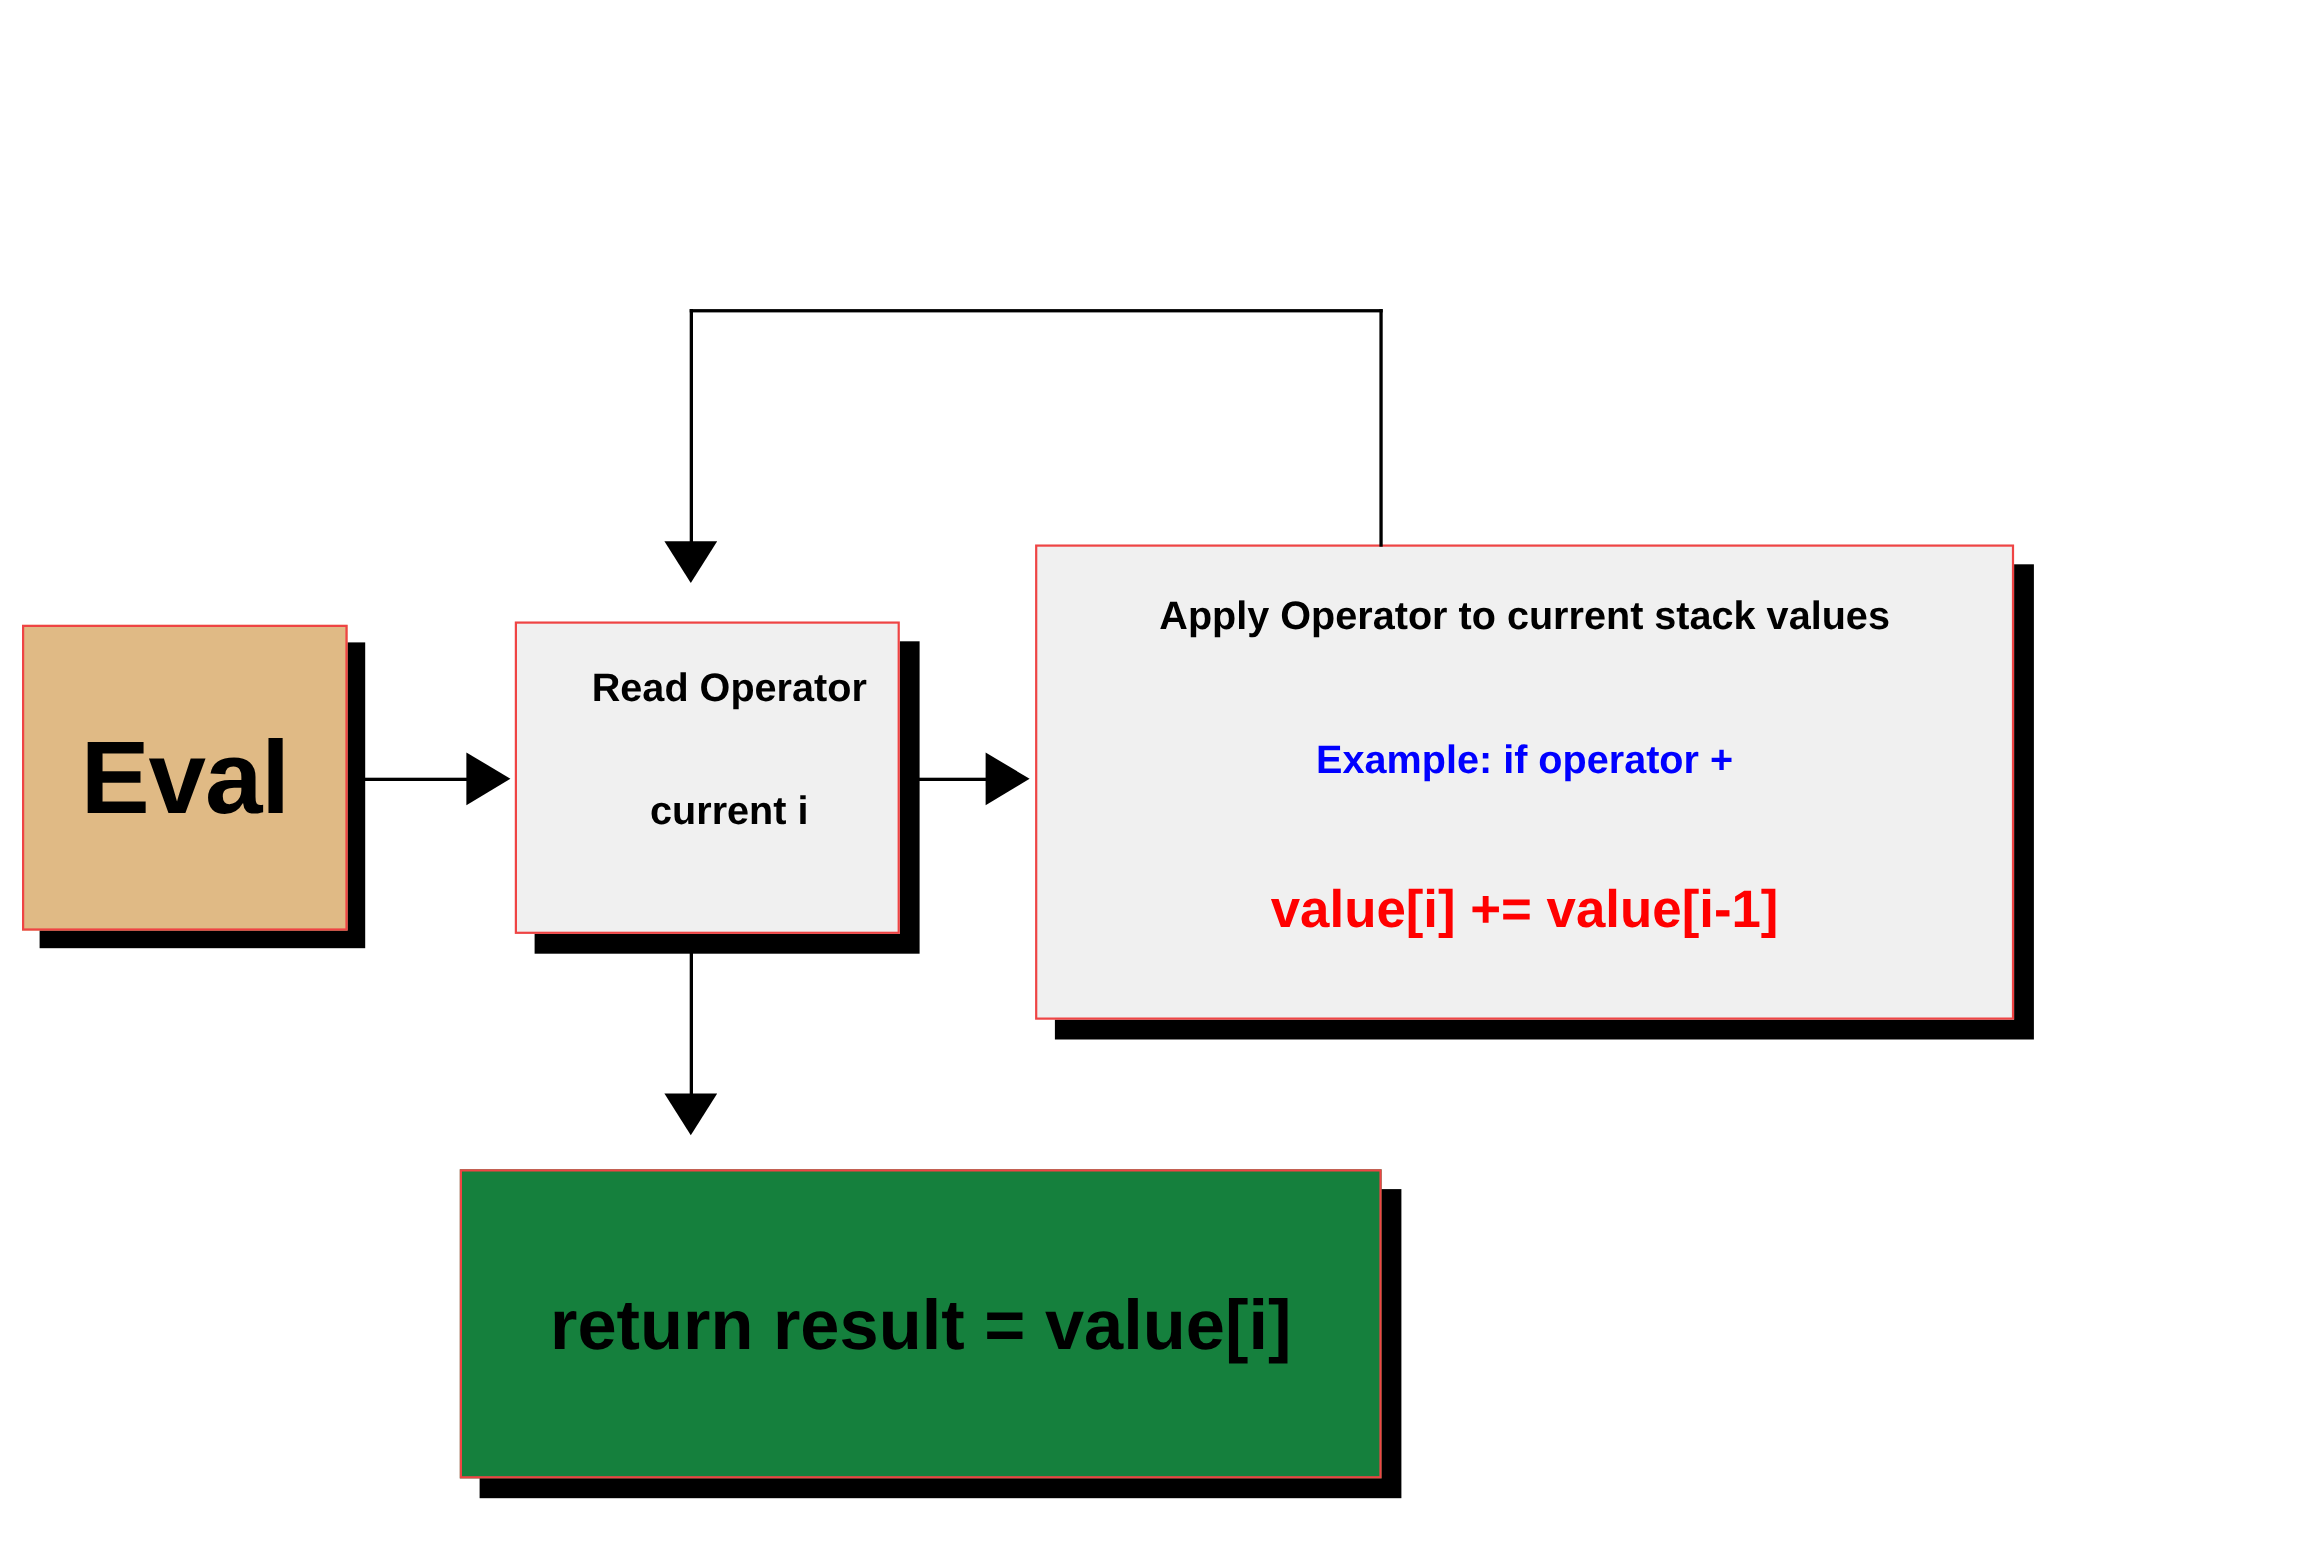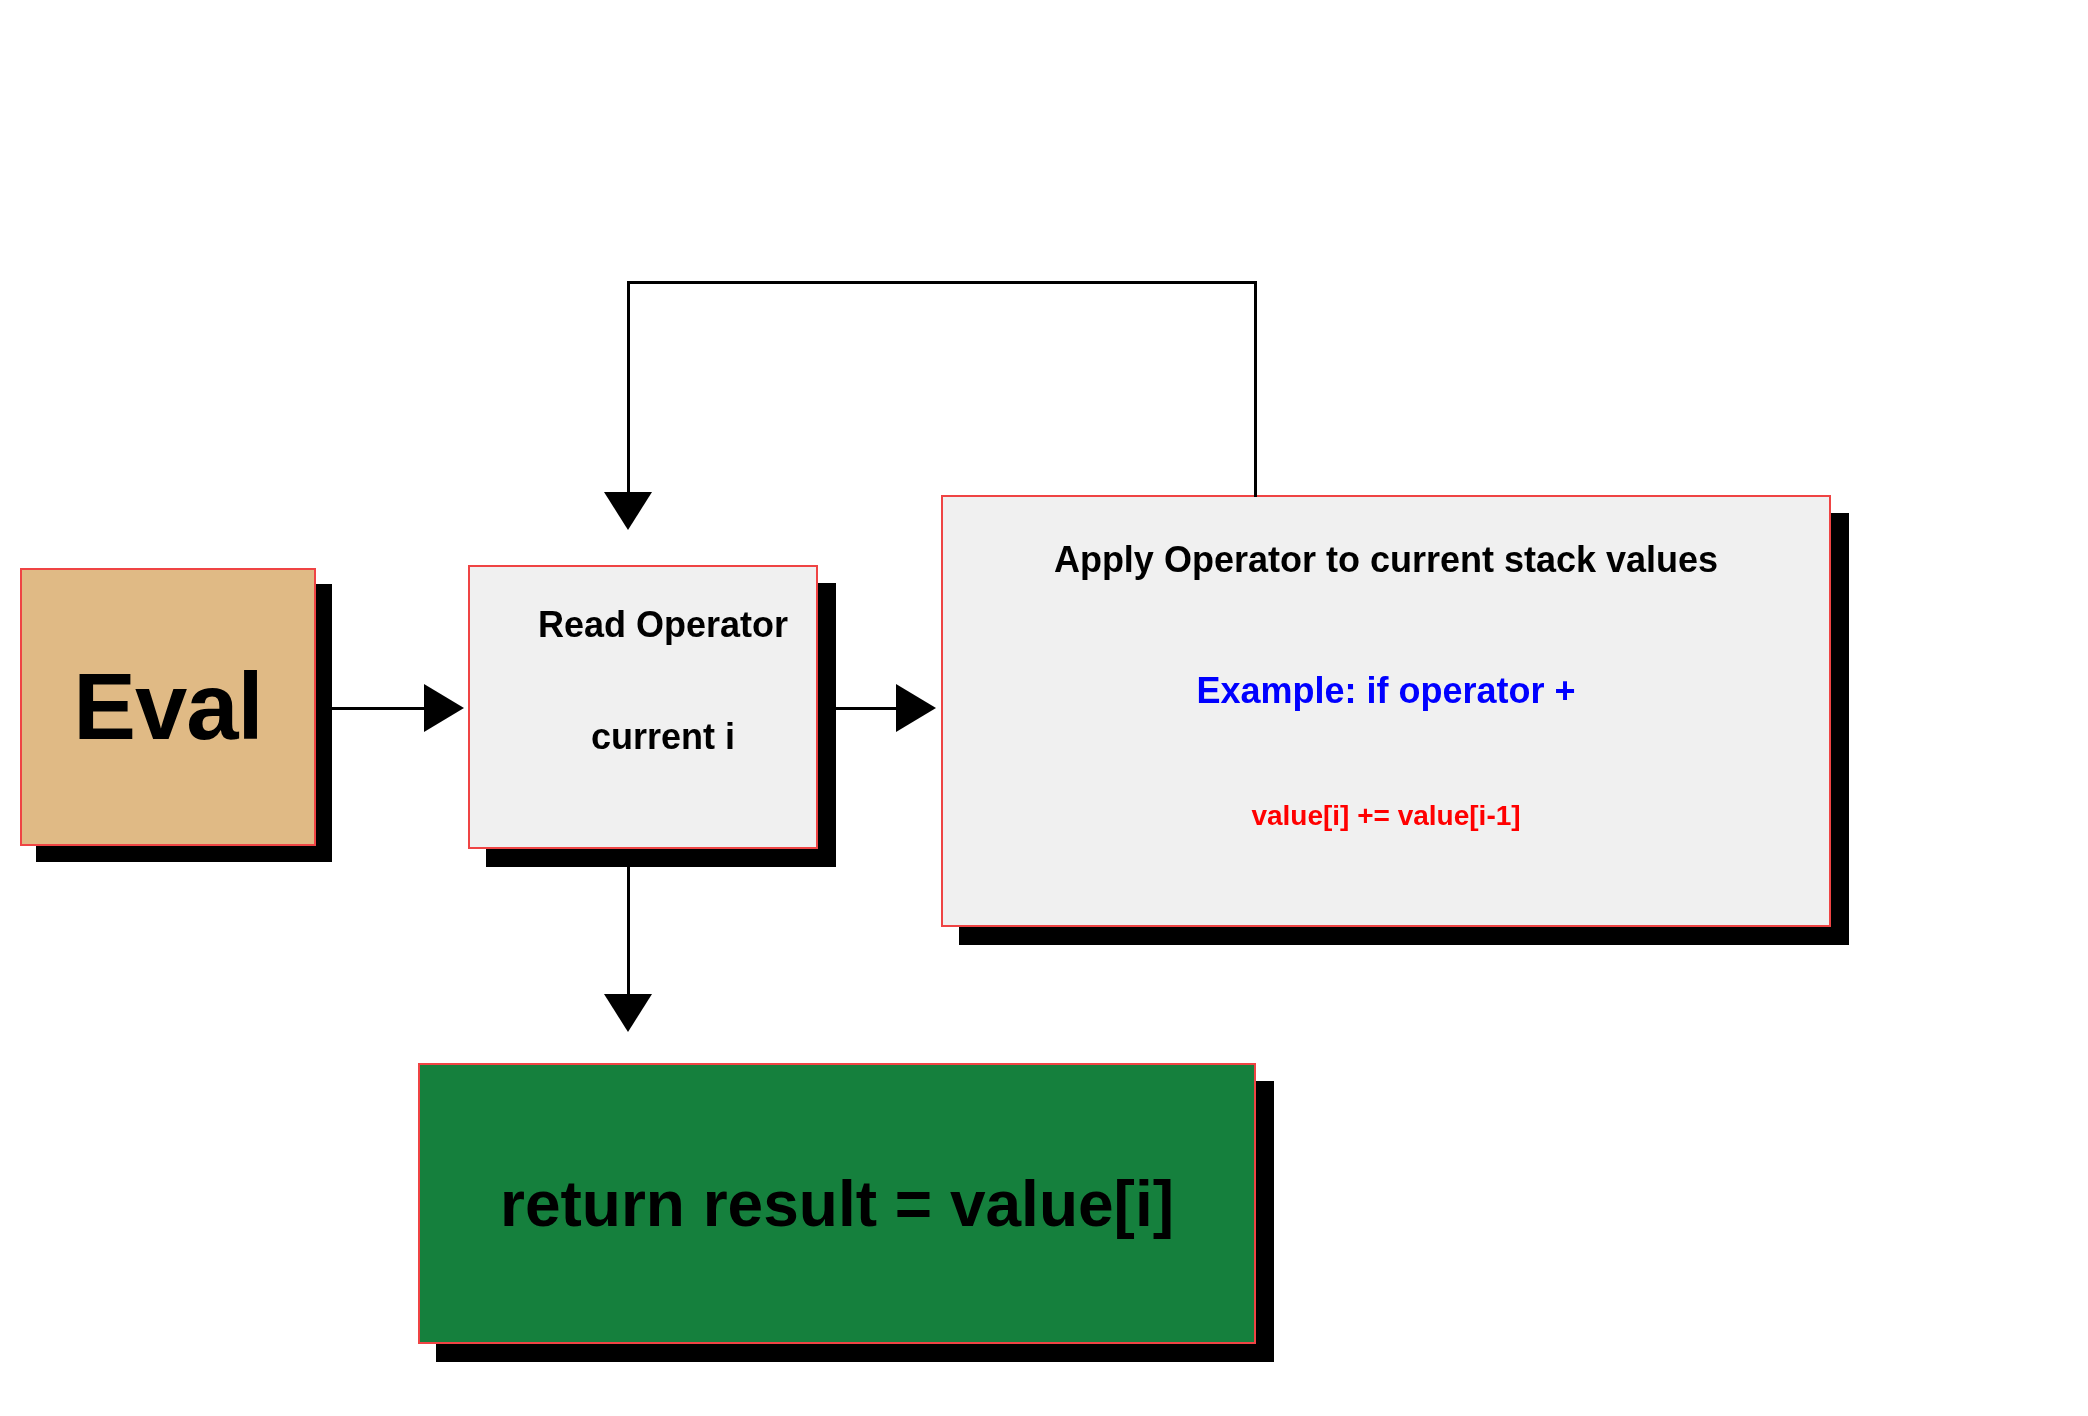--- a/index.html
+++ b/index.html
@@ -109,21 +109,21 @@
     line-height: 1.15;
   }
   .apply-line2 {
     font-size: 36px;
     font-weight: bold;
     color: #0000ff;
     line-height: 1.15;
     margin-top: 90px;
   }
   .apply-line3 {
-    font-size: 28px;
+    font-size: 48px;
     font-weight: bold;
     color: #ff0000;
     line-height: 1.15;
     margin-top: 88px;
   }
 
   .node-return {
     left: 418px;
     top: 1063px;
     width: 838px;

